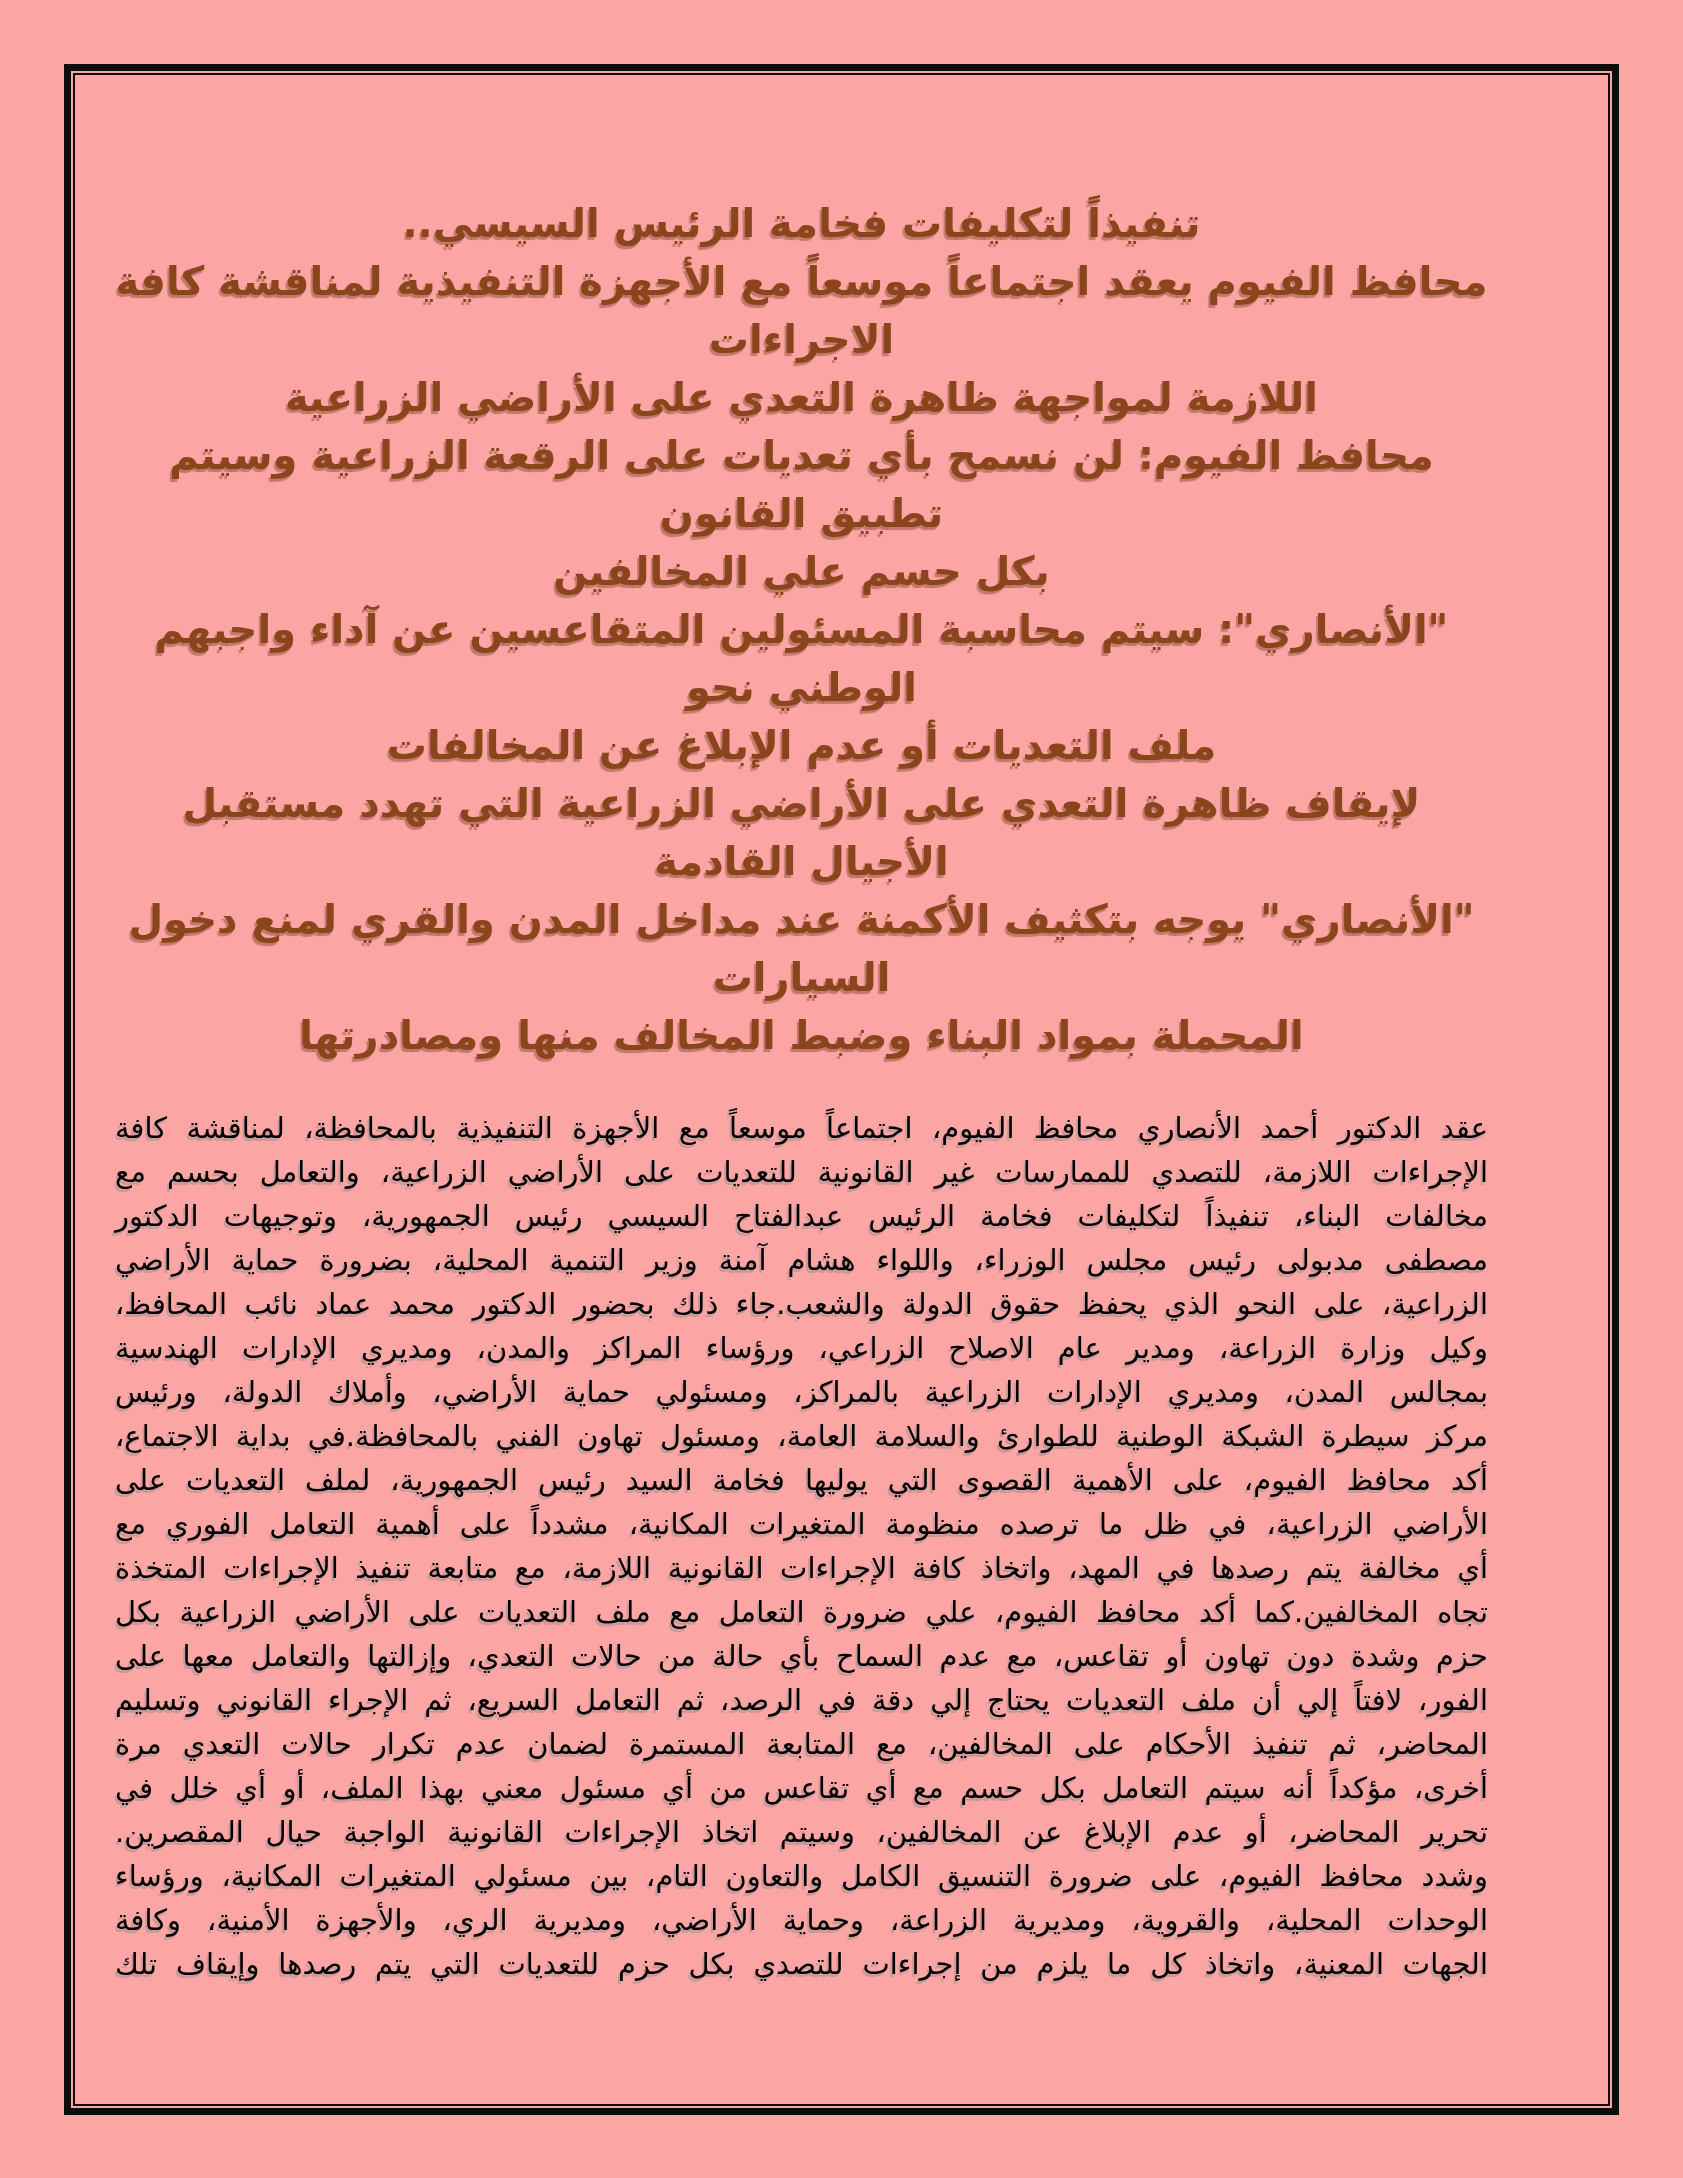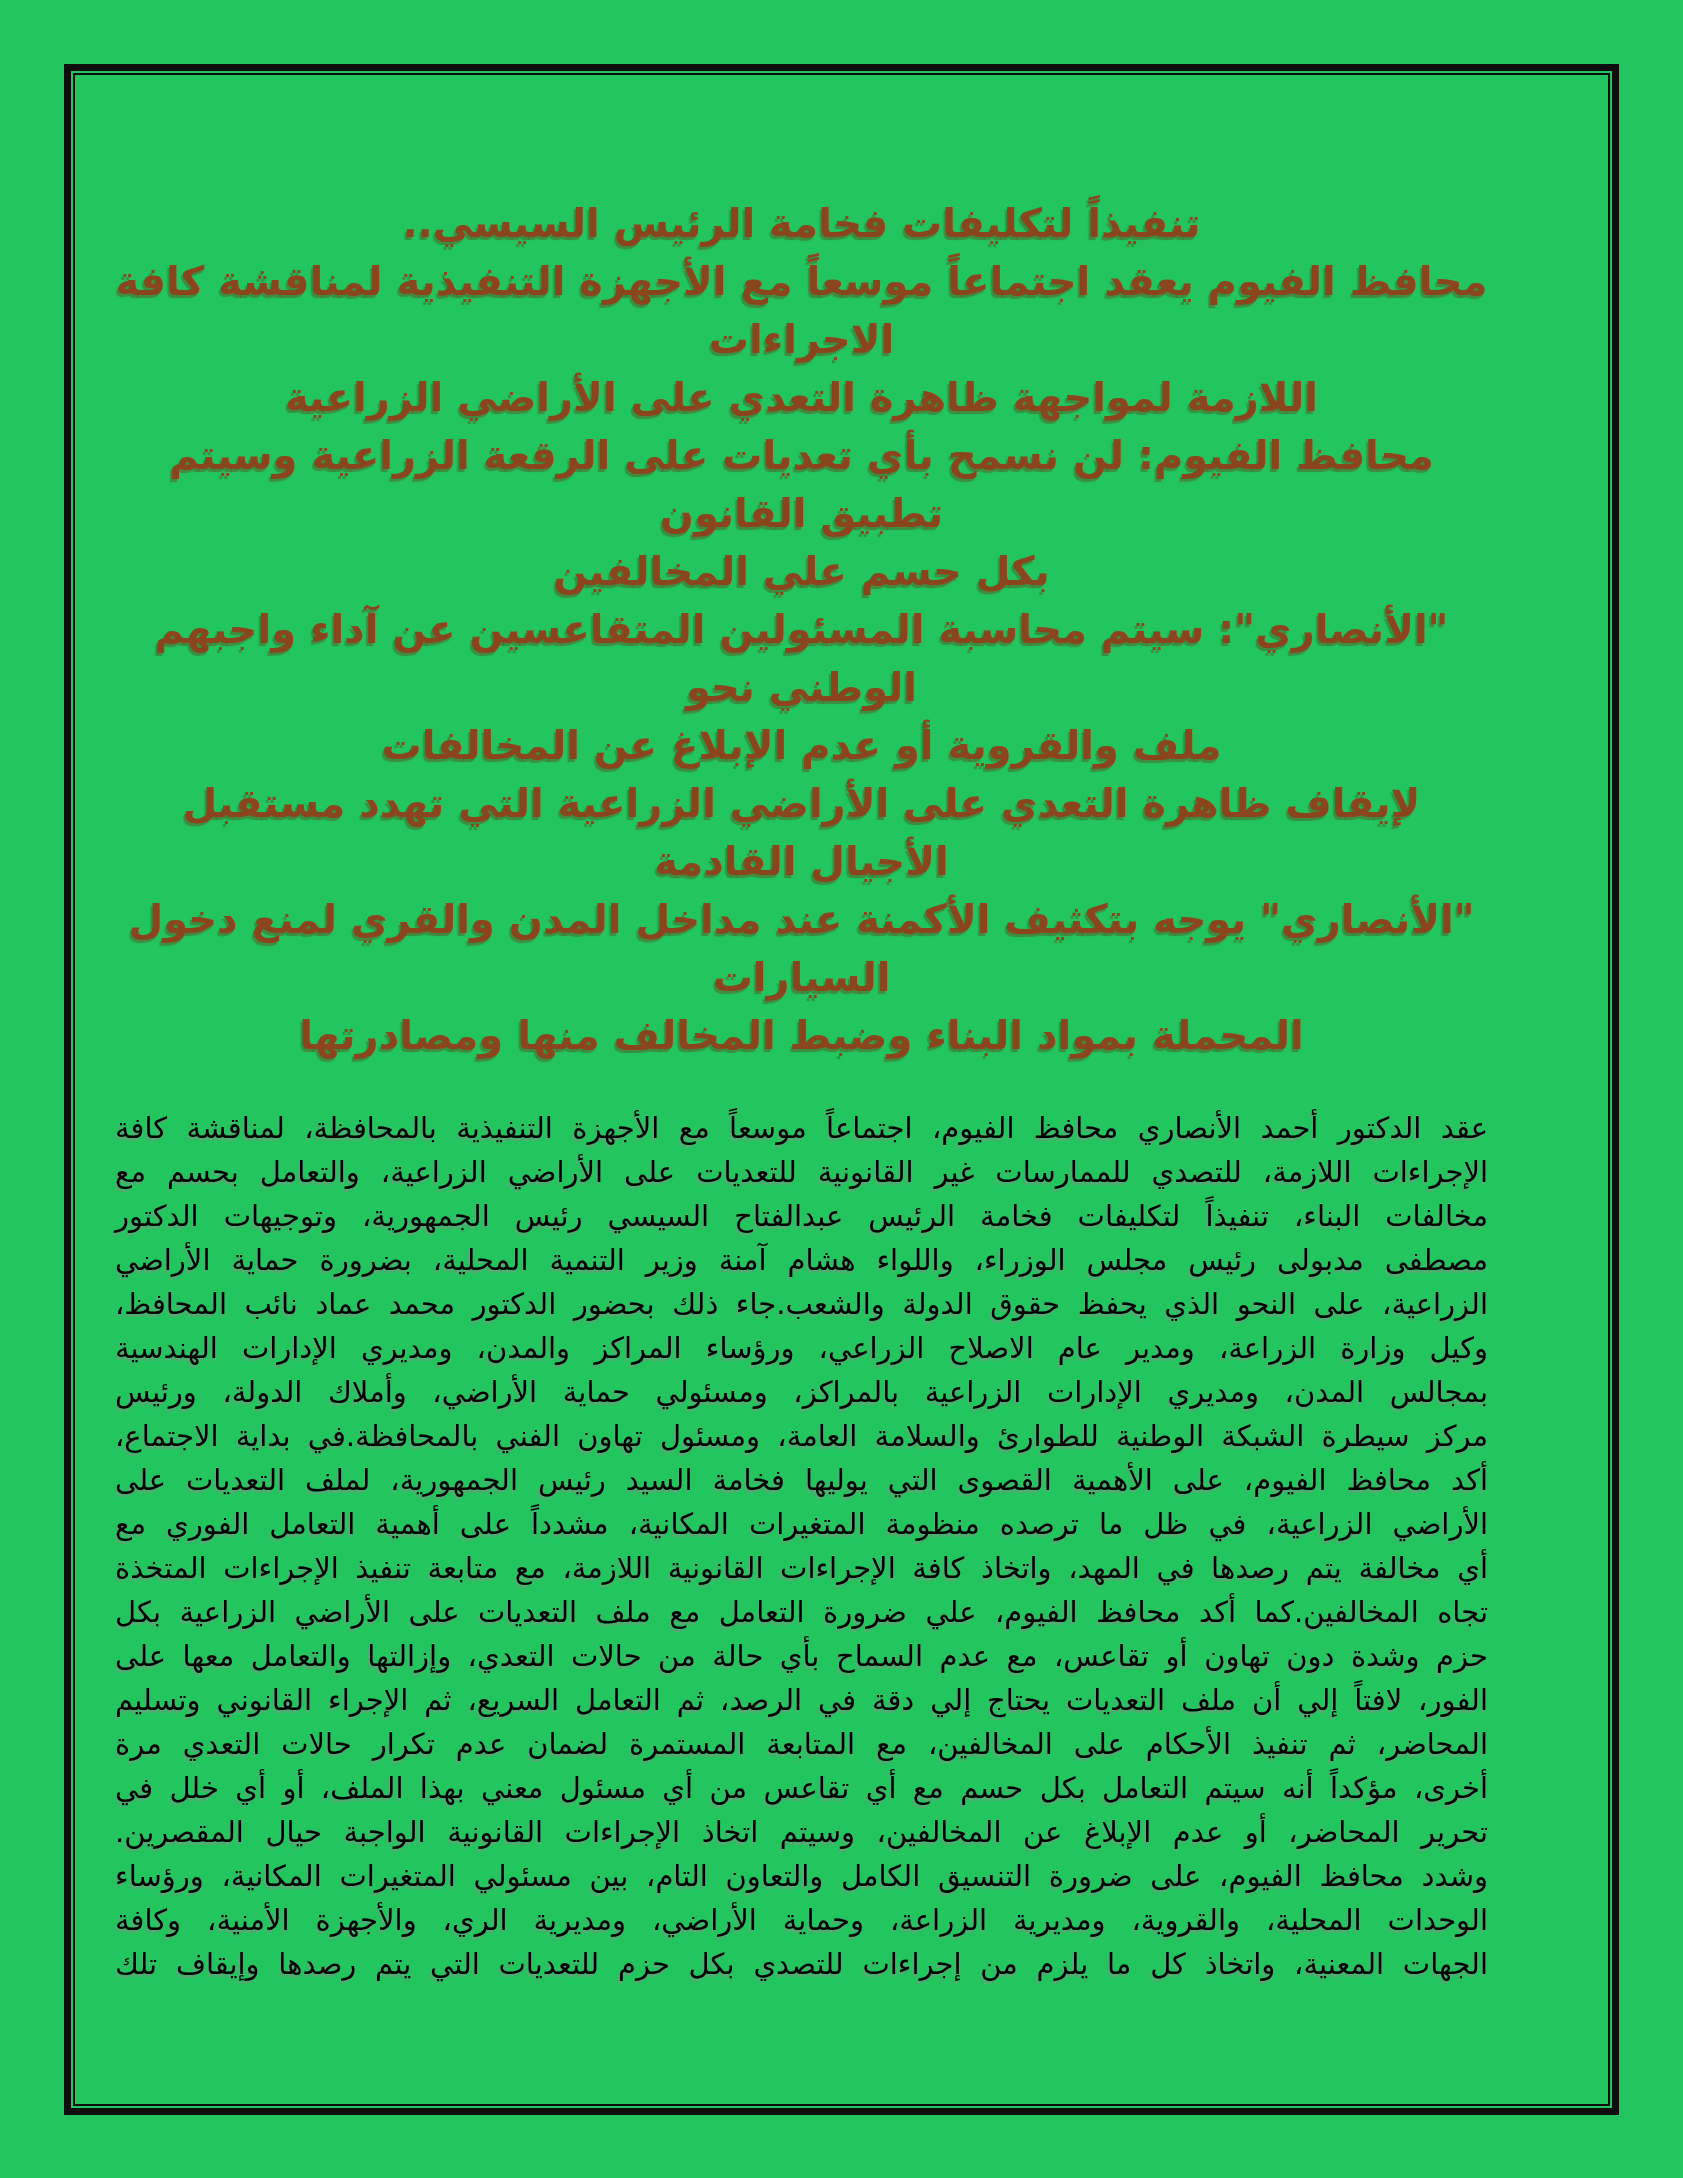--- a/index.html
+++ b/index.html
@@ -10,21 +10,21 @@
   body {
     width: 1683px;
     height: 2178px;
     overflow: hidden;
     font-family: "DejaVu Sans", sans-serif;
   }
   .page {
     position: relative;
     width: 1683px;
     height: 2178px;
-    background: #22c55e;
+    background: #fca5a5;
   }
   
   .frame-outer {
     position: absolute;
     top: 64px; left: 64px; right: 64px; bottom: 63px;
     border: 7px solid #0d0d0d;
   }
   .frame-inner {
     position: absolute;
     top: 2px; left: 2px; right: 2px; bottom: 2px;
@@ -74,21 +74,21 @@
   </div>
 
   <div class="content">
     <div class="headline">
         <div class="line">تنفيذاً لتكليفات فخامة الرئيس السيسي..</div>
         <div class="line">محافظ الفيوم يعقد اجتماعاً موسعاً مع الأجهزة التنفيذية لمناقشة كافة الاجراءات</div>
         <div class="line">اللازمة لمواجهة ظاهرة التعدي على الأراضي الزراعية</div>
         <div class="line">محافظ الفيوم: لن نسمح بأي تعديات على الرقعة الزراعية وسيتم تطبيق القانون</div>
         <div class="line">بكل حسم علي المخالفين</div>
         <div class="line">"الأنصاري": سيتم محاسبة المسئولين المتقاعسين عن آداء واجبهم الوطني نحو</div>
-        <div class="line">ملف والقروية أو عدم الإبلاغ عن المخالفات</div>
+        <div class="line">ملف التعديات أو عدم الإبلاغ عن المخالفات</div>
         <div class="line">لإيقاف ظاهرة التعدي على الأراضي الزراعية التي تهدد مستقبل الأجيال القادمة</div>
         <div class="line">"الأنصاري" يوجه بتكثيف الأكمنة عند مداخل المدن والقري لمنع دخول السيارات</div>
         <div class="line">المحملة بمواد البناء وضبط المخالف منها ومصادرتها</div>
       </div>
 
     <div class="body-text">
         <div class="line">عقد الدكتور أحمد الأنصاري محافظ الفيوم، اجتماعاً موسعاً مع الأجهزة التنفيذية بالمحافظة، لمناقشة كافة</div>
         <div class="line">الإجراءات اللازمة، للتصدي للممارسات غير القانونية للتعديات على الأراضي الزراعية، والتعامل بحسم مع</div>
         <div class="line">مخالفات البناء، تنفيذاً لتكليفات فخامة الرئيس عبدالفتاح السيسي رئيس الجمهورية، وتوجيهات الدكتور</div>
         <div class="line">مصطفى مدبولى رئيس مجلس الوزراء، واللواء هشام آمنة وزير التنمية المحلية، بضرورة حماية الأراضي</div>

